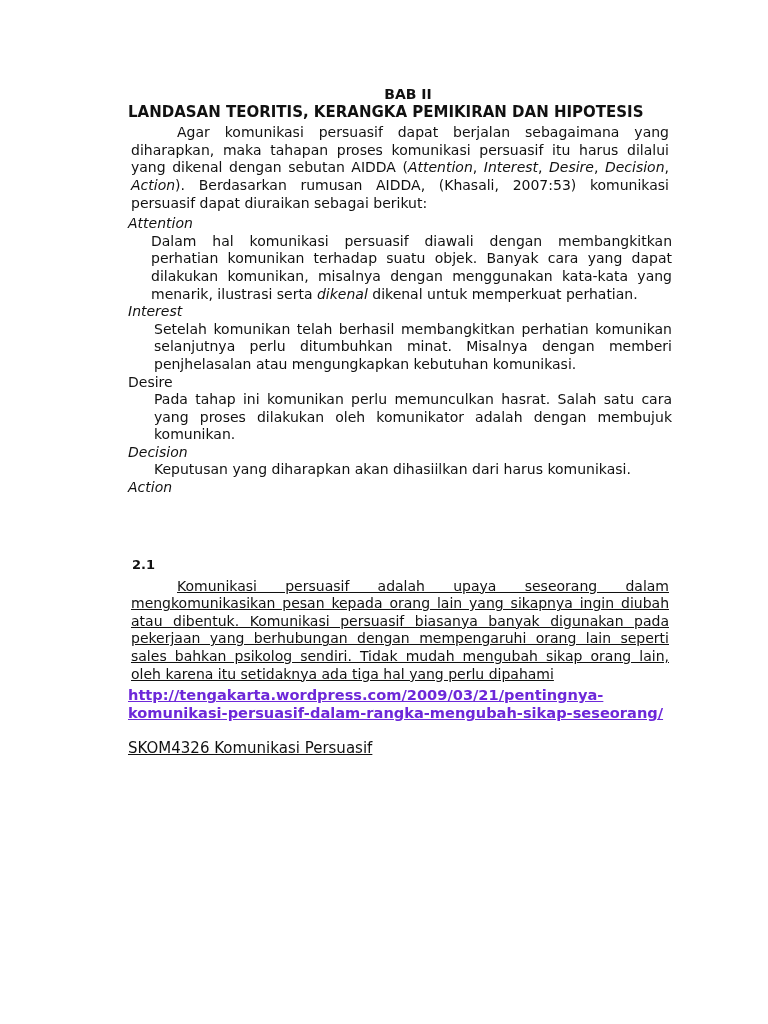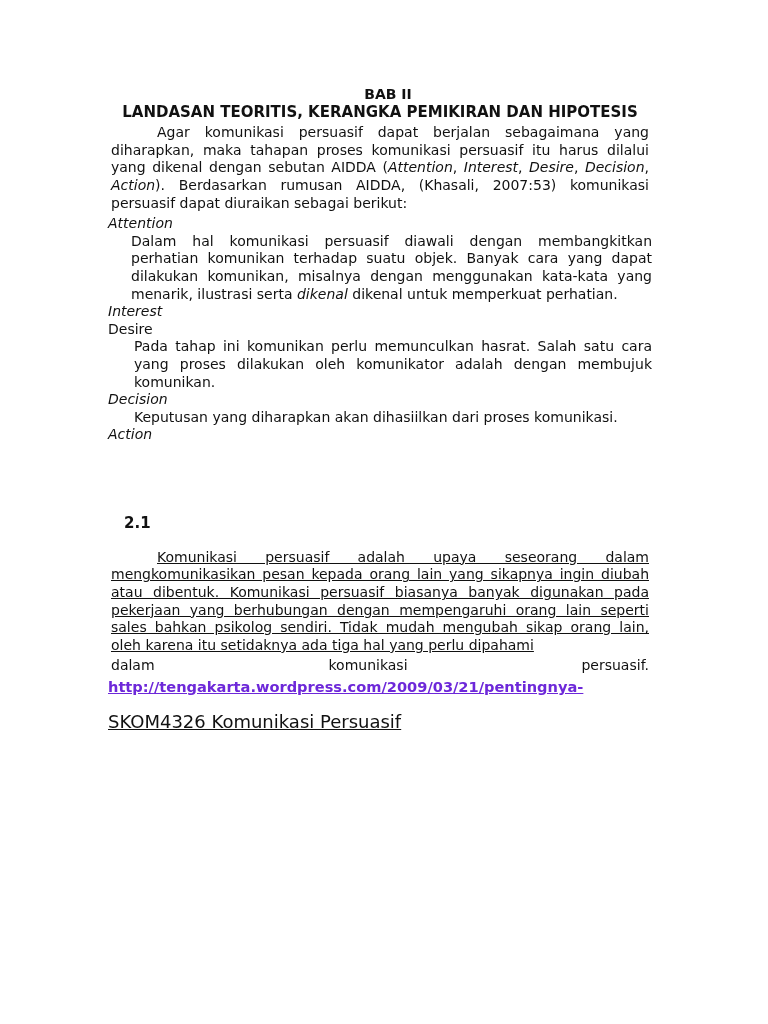--- a/index.html
+++ b/index.html
@@ -10,36 +10,36 @@
   body {
     width: 768px;
     height: 1024px;
     position: relative;
     overflow: hidden;
     font-family: "DejaVu Sans", sans-serif;
     color: #111111;
   }
   .page {
     position: absolute;
-    left: 108px;
+    left: 128px;
     top: 86px;
     width: 544px;
     font-size: 14px;
     line-height: 17.6px;
   }
   .chapter {
     text-align: center;
     font-weight: bold;
     font-size: 14px;
     line-height: 17.6px;
     margin: 0;
     padding-left: 16px;
   }
   .chapter-title {
-    text-align: center;
+    text-align: left;
     font-weight: bold;
     font-size: 15px;
     line-height: 17.6px;
     margin: 0;
     white-space: nowrap;
   }
   p {
     margin: 3px;
     text-align: justify;
   }
@@ -53,22 +53,22 @@
   .term.italic { font-style: italic; }
   .desc {
     margin: 0 0 0 23px;
     text-align: justify;
   }
   .desc.wide { margin-left: 26px; }
   em { font-style: italic; }
   .spacer-big { height: 54px; }
   .section-num {
     font-weight: bold;
-    font-size: 15px;
-    margin: 16px;
+    font-size: 13px;
+    margin: 4px;
     line-height: 19px;
   }
   .sec-para {
     text-indent: 46px;
     text-align: justify;
     text-decoration: underline;
   }
   .last-line-justify {
     text-align-last: justify;
   }
@@ -77,49 +77,49 @@
     font-weight: bold;
     text-decoration: underline;
     display: block;
     font-size: 14.6px;
     line-height: 18px;
   }
   .course {
     margin-top: 17px;
     display: inline-block;
     text-decoration: underline;
-    font-size: 18px;
+    font-size: 15px;
     line-height: 18px;
     font-weight: 500;
   }
 </style>
 </head>
 <body>
 
 <div class="page">
   <p class="chapter">BAB II</p>
   <p class="chapter-title">LANDASAN TEORITIS, KERANGKA PEMIKIRAN DAN HIPOTESIS</p>
 
   <p class="intro"><span>Agar komunikasi persuasif dapat berjalan sebagaimana yang diharapkan, maka tahapan proses komunikasi persuasif itu harus dilalui yang dikenal dengan sebutan AIDDA (</span><em>Attention</em><span>, </span><em>Interest</em><span>, </span><em>Desire</em><span>, </span><em>Decision</em><span>, </span><em>Action</em><span>). Berdasarkan rumusan AIDDA, (Khasali, 2007:53) komunikasi persuasif dapat diuraikan sebagai berikut:</span></p>
 
   <p class="term italic">Attention</p>
   <p class="desc"><span>Dalam hal komunikasi persuasif diawali dengan membangkitkan perhatian komunikan terhadap suatu objek. Banyak cara yang dapat dilakukan komunikan, misalnya dengan menggunakan kata-kata yang menarik, ilustrasi serta </span><em>dikenal</em><span> dikenal untuk memperkuat perhatian.</span></p>
 
   <p class="term italic">Interest</p>
+  <p class="desc wide">Setelah komunikan telah berhasil membangkitkan perhatian komunikan selanjutnya perlu ditumbuhkan minat. Misalnya dengan memberi penjhelasalan atau mengungkapkan kebutuhan komunikasi.</p>
 
   <p class="term">Desire</p>
   <p class="desc wide">Pada tahap ini komunikan perlu memunculkan hasrat. Salah satu cara yang proses dilakukan oleh komunikator adalah dengan membujuk komunikan.</p>
 
   <p class="term italic">Decision</p>
-  <p class="desc wide">Keputusan yang diharapkan akan dihasiilkan dari proses komunikasi.</p>
+  <p class="desc wide">Keputusan yang diharapkan akan dihasiilkan dari harus komunikasi.</p>
 
   <p class="term italic">Action</p>
 
   <div class="spacer-big"></div>
 
   <p class="section-num">2.1</p>
   <p class="sec-para">Komunikasi persuasif adalah upaya seseorang dalam mengkomunikasikan pesan kepada orang lain yang sikapnya ingin diubah atau dibentuk. Komunikasi persuasif biasanya banyak digunakan pada pekerjaan yang berhubungan dengan mempengaruhi orang lain seperti sales bahkan psikolog sendiri. Tidak mudah mengubah sikap orang lain, oleh karena itu setidaknya ada tiga hal yang perlu dipahami</p>
-  <p class="last-line-justify">dalam komunikasi persuasif.</p>
 
-  <a class="ref-link" href="#"><span>http://tengakarta.wordpress.com/2009/03/21/pentingnya-</span><br></a>
+  <a class="ref-link" href="#"><span>http://tengakarta.wordpress.com/2009/03/21/pentingnya-</span><br><span>komunikasi-persuasif-dalam-rangka-mengubah-sikap-seseorang/</span></a>
 
   <span class="course">SKOM4326 Komunikasi Persuasif</span>
 </div>
 
 </body></html>

